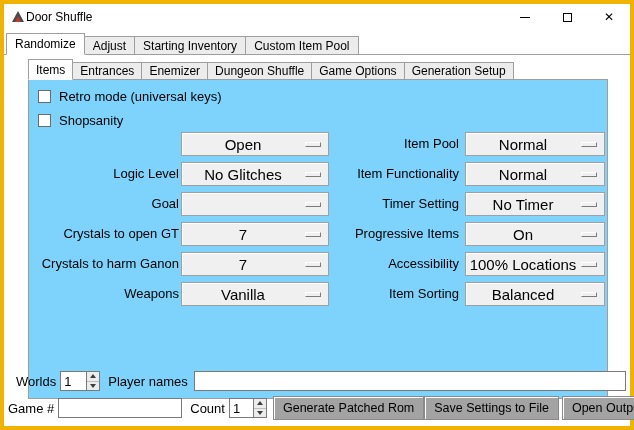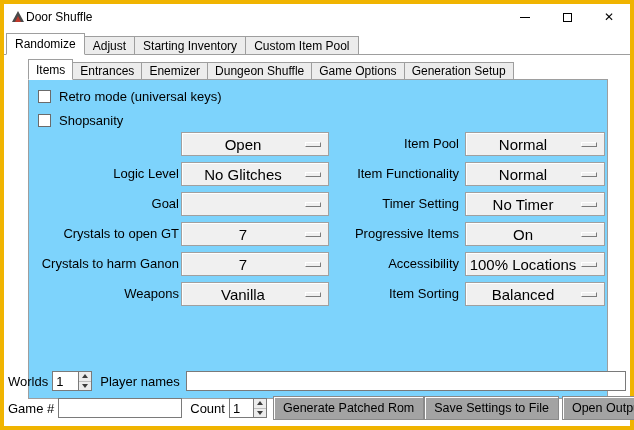--- a/index.html
+++ b/index.html
@@ -48,21 +48,21 @@
              box-shadow:inset 1px 1px 0 #ffffff; cursor:default; }
   .optmenu.left  { left:152px; width:148px; }
   .optmenu.right { left:436px; width:140px; }
   .optvalue { position:absolute; left:2px; right:26px; top:0; bottom:0; display:flex; align-items:center; justify-content:center; font-size:15px; white-space:nowrap; }
   .menu-ind { position:absolute; right:7px; top:9px; width:16px; height:5px; background:#f0f0f0;
               border-top:1px solid #ffffff; border-left:1px solid #ffffff;
               border-bottom:1px solid #7b7b7b; border-right:1px solid #7b7b7b; }
 
   
   .bottomrow { position:absolute; left:4px; right:4px; display:flex; align-items:center; }
-  .row-worlds { top:340px; height:22px; }
+  .row-worlds { top:340px; height:22px;margin-left:8px; }
   .row-seed   { top:366px; height:24px; }
   .blabel { font-size:13px; margin-right:4px; white-space:nowrap; }
   .ml8 { margin-left:8px; }
 
   .entry { height:20px; border:1px solid #7a7a7a; background:#fff; font:13px "Liberation Sans",sans-serif; padding:0 3px; outline:none; }
   .player-entry { flex:1; min-width:0; margin-left:2px; }
   .seed-entry { width:124px; }
 
   .spinbox { display:flex; width:40px; height:20px; border:1px solid #7a7a7a; background:#fff; }
   .spin-entry { flex:1; min-width:0; border:none; outline:none; font:13px "Liberation Sans",sans-serif; padding-left:3px; }

